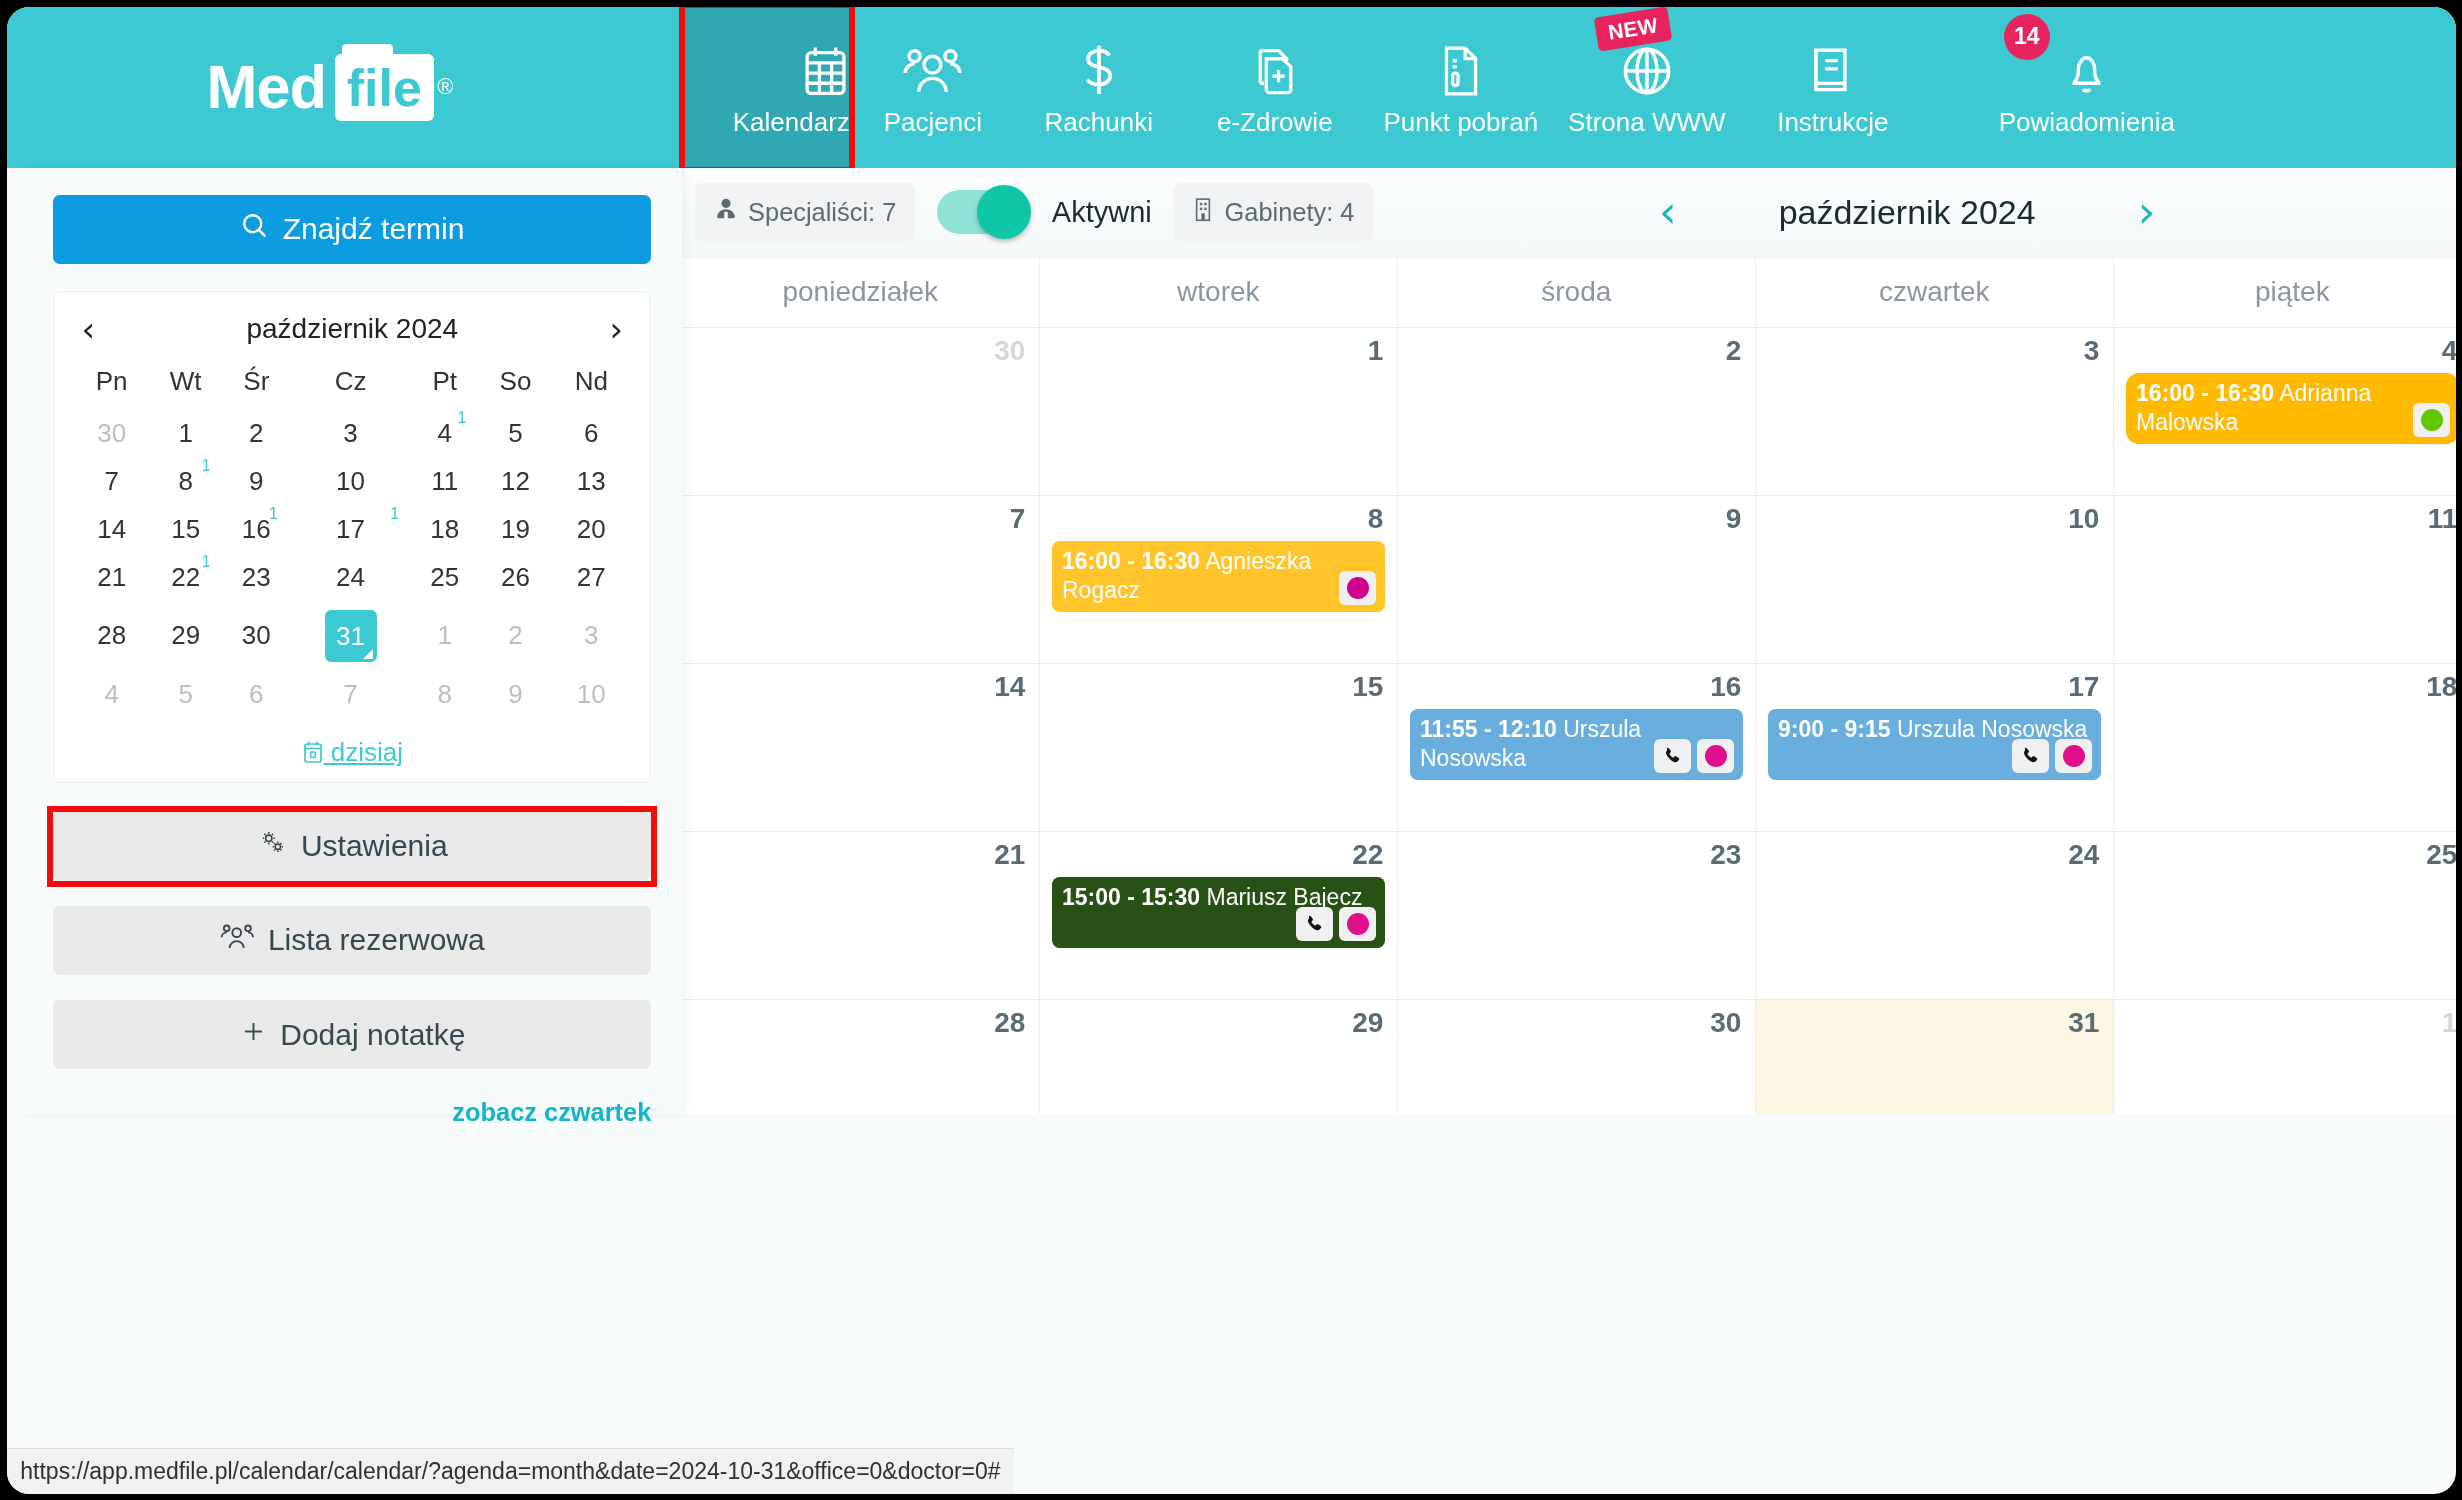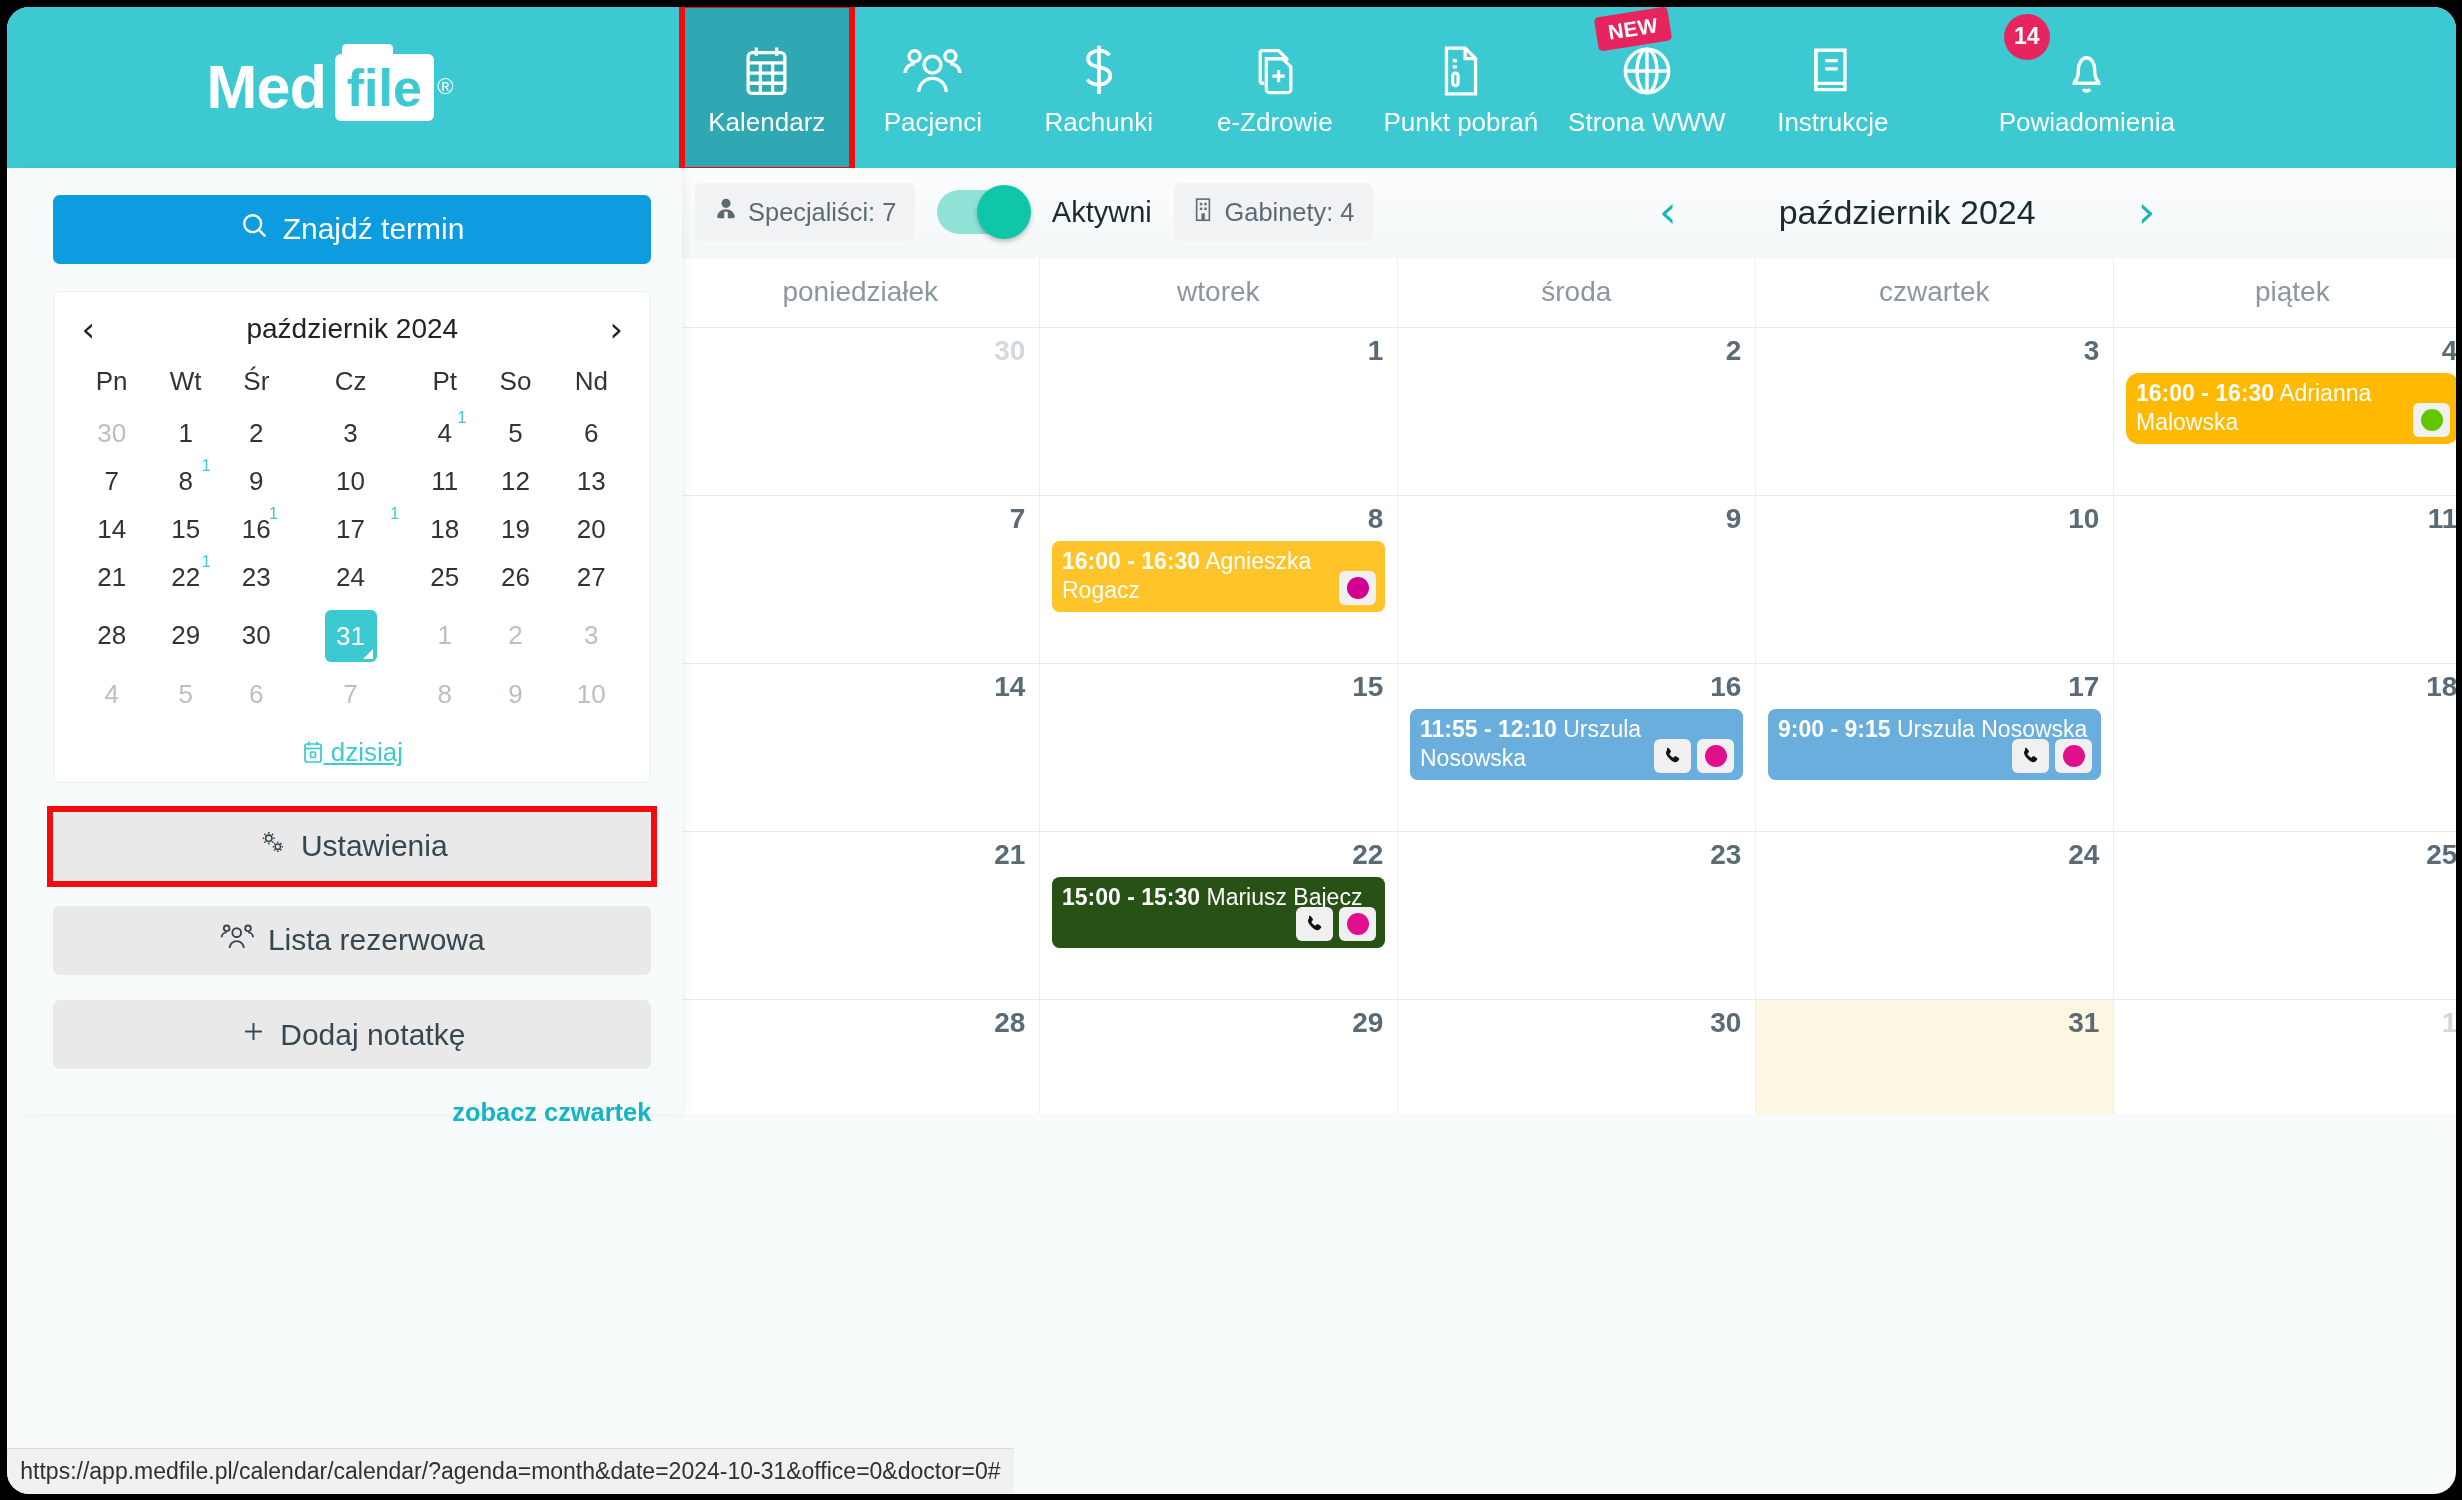--- a/index.html
+++ b/index.html
@@ -59,21 +59,21 @@
 
   .nav-items { display: flex; align-items: flex-start; height: 161px; }
   .nav-item {
     width: 166px; height: 161px;
     display: flex; flex-direction: column;
     align-items: center; justify-content: center;
     color: #fff; position: relative; flex: none;
     cursor: pointer;
   }
   .nav-item.wide { width: 186px; }
-  .nav-item.active { background: #2fa8b3; }
+  .nav-item.active { background: #2fa8b3; align-items: flex-end; }
   .nav-item .nav-ico {
     height: 66px; display: flex; align-items: center; justify-content: center;
     margin-bottom: 3.4px;
   }
   .nav-item .nav-label {
     font-size: 26px; white-space: nowrap; line-height: 1.1;
   }
   .nav-highlight {
     position: absolute; left: -5.1px; top: -5.1px;
     width: 176px; height: 171px;

